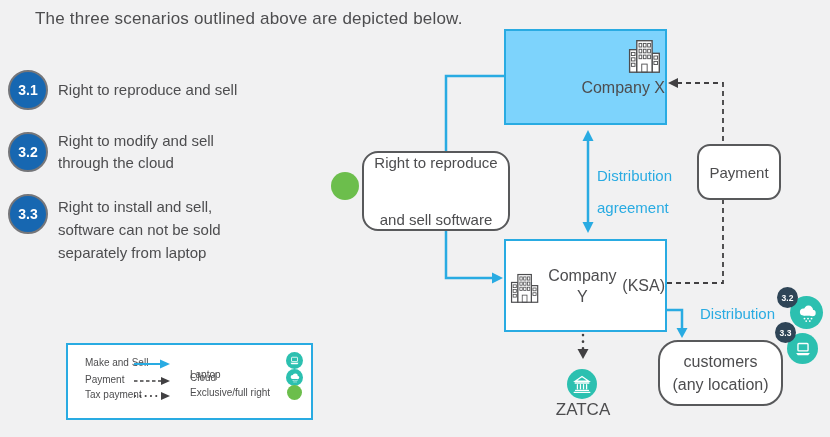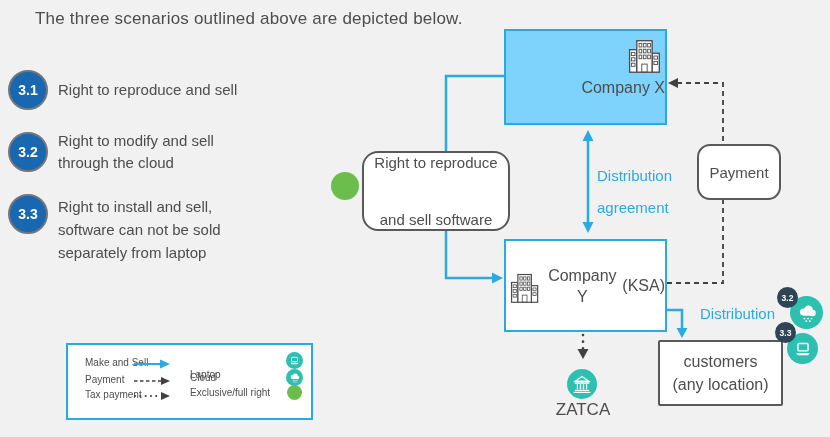--- a/index.html
+++ b/index.html
@@ -40,21 +40,21 @@
   }
   .green-dot{ left:331px; top:172px; width:28px; height:28px; border-radius:50%; background:#6cbe4c; z-index:2; }
 
   .payment{
     left:697px; top:144px; width:84px; height:56px; background:#fff;
     border:2px solid #58595b; border-radius:13px; display:flex; align-items:center;
     justify-content:center; font-size:15px;
   }
   .customers{
     left:658px; top:340px; width:125px; height:66px; background:#fff;
-    border:2px solid #58595b; border-radius:2px; display:flex; flex-direction:column;
+    border:2px solid #58595b; border-radius:20px; display:flex; flex-direction:column;
     align-items:center; justify-content:center; font-size:16px; line-height:23px; text-align:center;
   }
 
   .blue-note{ color:#29abe2; font-size:15px; line-height:20px; z-index:2; }
 
   .zatca-circle{
     left:567px; top:369px; width:30px; height:30px; border-radius:50%; background:#2cc0b0;
     display:flex; align-items:center; justify-content:center;
   }
   .zatca-label{ left:550px; top:400px; width:66px; text-align:center; font-size:17px; color:#4d4d4f; z-index:2; }

